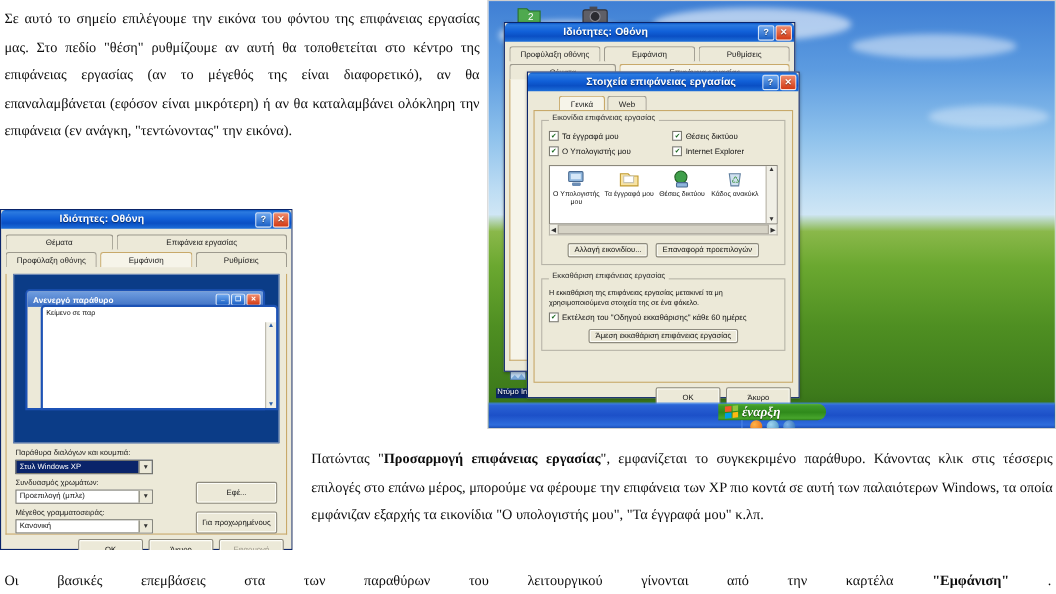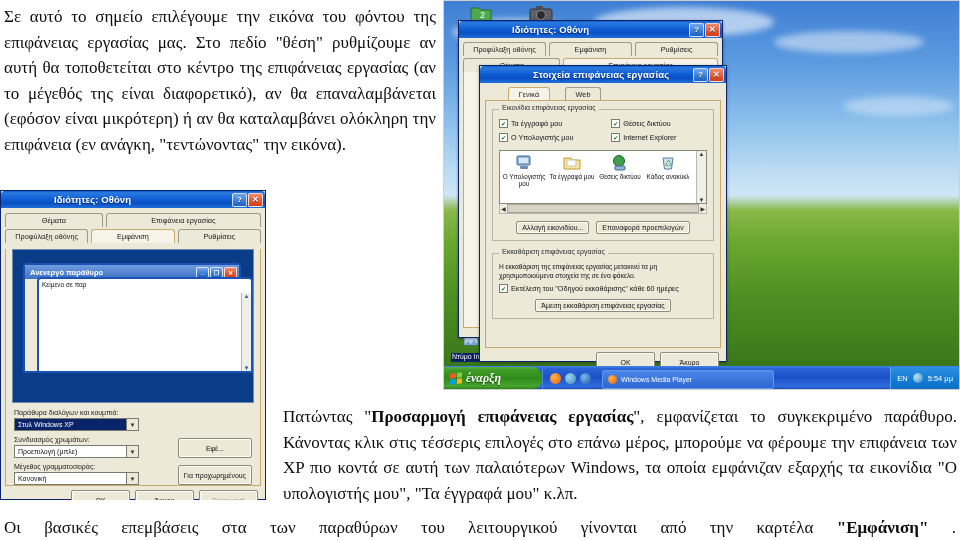--- a/index.html
+++ b/index.html
@@ -6,21 +6,21 @@
   body{
     width:960px;height:540px;background:#ffffff;overflow:hidden;position:relative;
     font-family:"Liberation Serif", serif;color:#111;
   }
   .page{position:relative;width:960px;height:540px;}
 
   
   .para{
     position:absolute;
     font-family:"Liberation Serif", serif;
-    font-size:17px;
+    font-size:13px;
     line-height:25.5px;
     text-align:justify;
     color:#0d0d0d;
   }
   .para b{font-weight:bold;}
   #para-top{left:4px;top:4px;width:432px;}
   #para-right{left:283px;top:404px;width:674px;}
   #para-bottom{left:4px;top:515px;width:952px;text-align:justify;}
   #para-bottom .just{
     display:flex;justify-content:space-between;width:100%;
@@ -121,21 +121,21 @@
   }
   .bliss{
     position:absolute;inset:0;
     background:
       linear-gradient(to bottom,#3f7fd4 0%,#5c9be0 16%,#8fc2ec 32%,#bcdcf3 44%,#cfe6f5 50%,#8ab84a 54%,#6ba830 62%,#4f8f22 76%,#3d7a1b 92%,#2e6415 100%);
   }
   .cloud{position:absolute;background:rgba(255,255,255,.72);border-radius:50%;filter:blur(3px);}
   .taskbar{
     position:absolute;left:0;right:0;bottom:0;height:22px;
     background:linear-gradient(to bottom,#3b79e0 0%,#2a62d4 8%,#1c50c8 48%,#2f6ddc 88%,#1b4ec0 100%);
-    border-top:1px solid #3a7fe8;display:flex;align-items:flex-end;
+    border-top:1px solid #3a7fe8;display:flex;align-items:center;flex-direction:column;
   }
   .startbtn{
     height:22px;width:92px;
     background:linear-gradient(to bottom,#59b23f 0%,#3f9b27 14%,#2f8a1b 52%,#47a52c 88%,#2a7d18 100%);
     border-top-right-radius:9px;border-bottom-right-radius:9px;
     display:flex;align-items:center;gap:4px;padding-left:6px;
     color:#fff;font-family:"Liberation Serif", serif;font-style:italic;font-weight:bold;font-size:12px;
     text-shadow:0 1px 1px rgba(0,0,0,.6);
   }
   .winflag{width:12px;height:11px;display:grid;grid-template-columns:1fr 1fr;grid-template-rows:1fr 1fr;gap:1px;transform:skewY(-6deg);}
@@ -324,21 +324,21 @@
     </div>
 
     <div class="xpwin xp-frame" id="dlg-items">
       <div class="xp-title">
         <span class="t">Στοιχεία επιφάνειας εργασίας</span>
         <span class="tbtn help">?</span>
         <span class="tbtn close">✕</span>
       </div>
 
       <div style="padding:4px 5px 0 5px;">
-        <div style="display:flex;gap:15px;padding-left:23px;">
+        <div style="display:flex;gap:2px;padding-left:23px;">
           <div class="tab active" style="flex:0 0 40px;height:12px;">Γενικά</div>
           <div class="tab" style="flex:0 0 34px;height:12px;">Web</div>
         </div>
       </div>
 
       <div style="margin:0 5px;border:1px solid #c8a96a;background:#ece9d8;height:246px;position:relative;">
 
         <div class="grp">
           <span class="legend">Εικονίδια επιφάνειας εργασίας</span>
           <div class="chkrow" style="margin-bottom:5px;">

